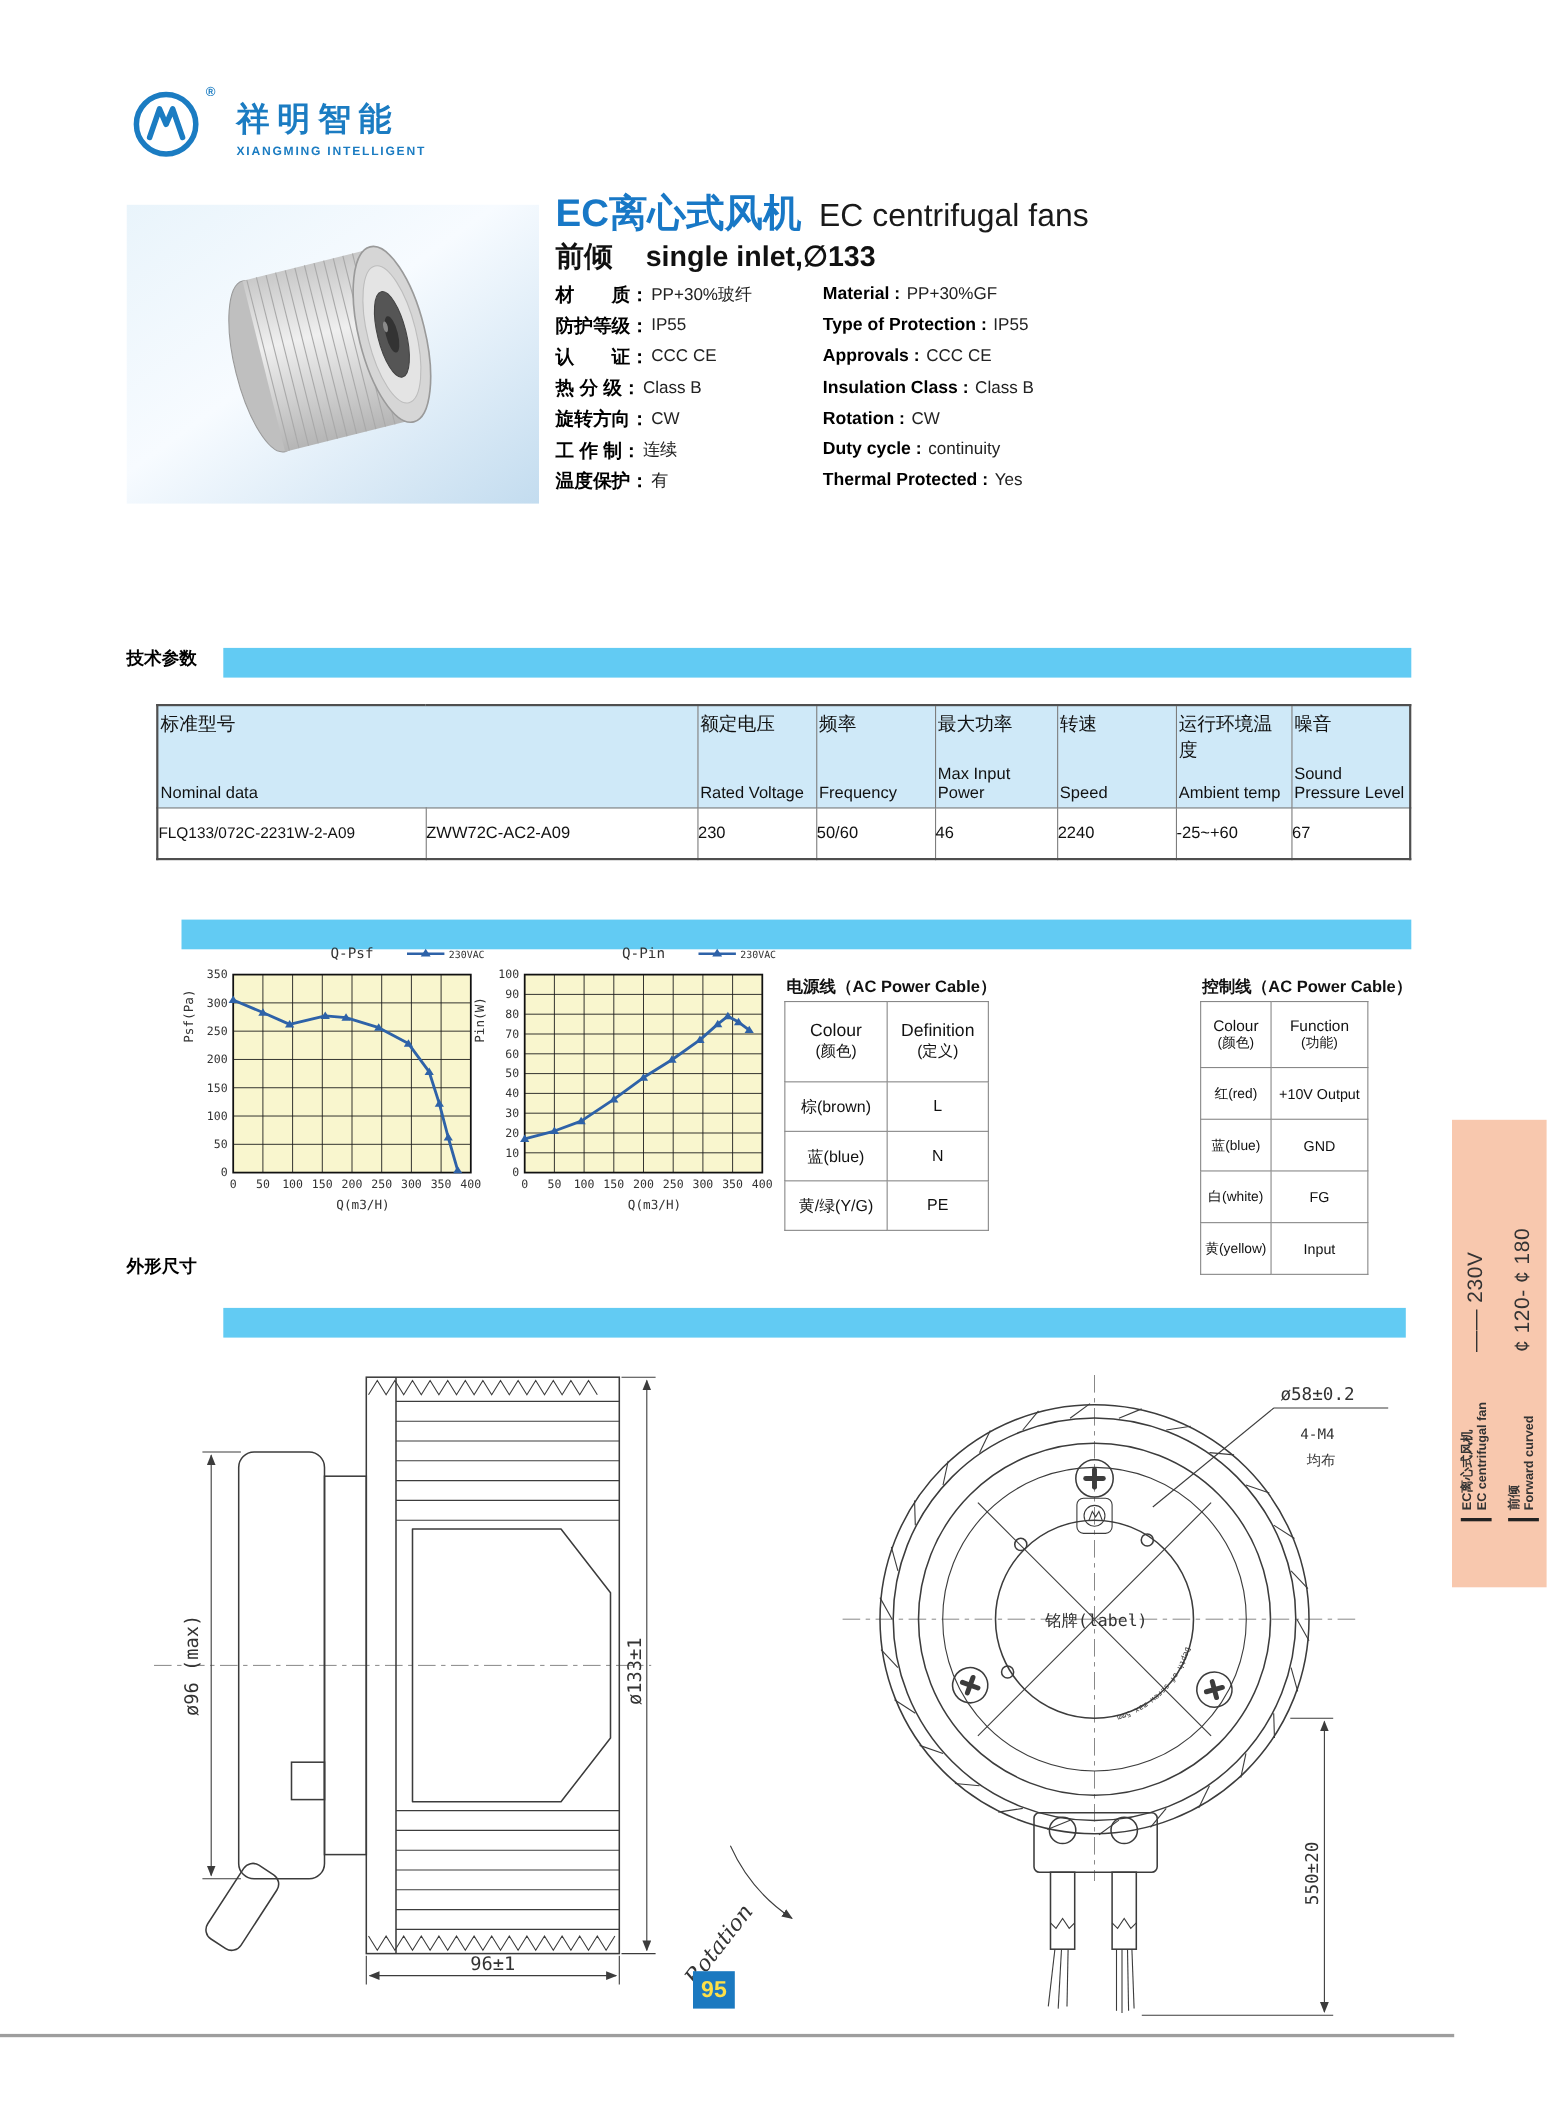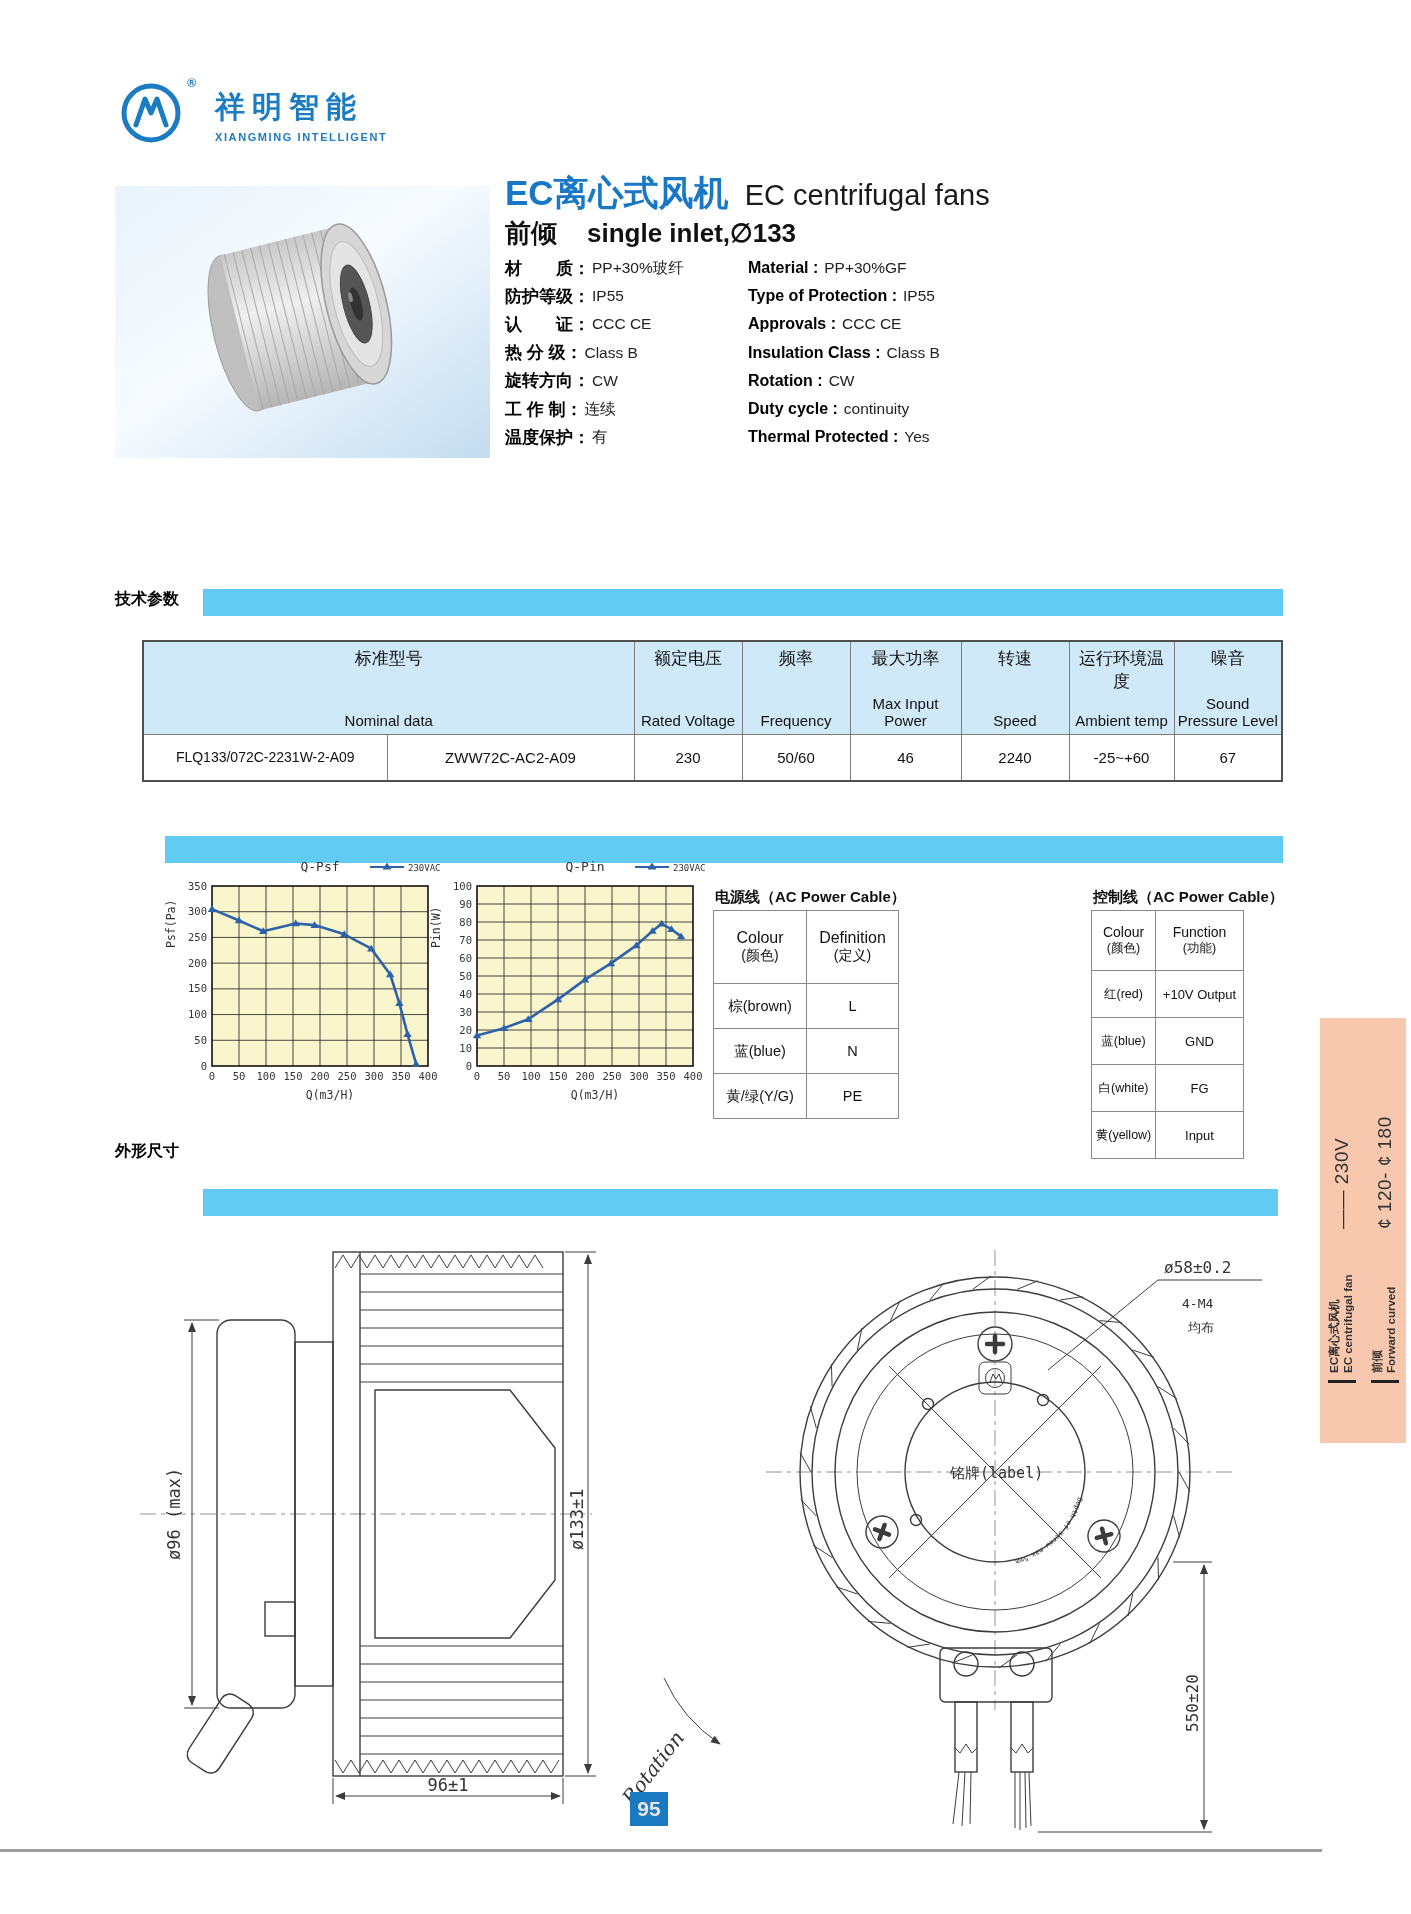--- a/index.html
+++ b/index.html
@@ -17,21 +17,21 @@
   .spec-line{height:28.2px;display:flex;align-items:center;white-space:nowrap;}
   .spec-line .lz{font-size:17px;font-weight:bold;color:#000;}
   .spec-line .vz{font-size:15.5px;color:#222;margin-left:2px;}
   .spec-line .le{font-size:16px;font-weight:bold;color:#000;}
   .spec-line .ve{font-size:15.5px;color:#222;margin-left:6px;}
   
   .sec-label{font-size:16px;font-weight:bold;color:#000;}
   .sec-bar{background:#62cbf3;}
   
   table.tech{border-collapse:collapse;table-layout:fixed;border:2px solid #4f4f4f;}
-  table.tech td{border:1px solid #7d7d7d;text-align:center;vertical-align:middle;padding:0;}
+  table.tech td{border:1px solid #7d7d7d;vertical-align:middle;padding:0;}
   table.tech .hd{background:#cfe9f8;}
   .hwrap{display:flex;flex-direction:column;justify-content:space-between;height:82px;padding:5px 2px;}
   .hzh{font-size:17px;color:#111;}
   .hen{font-size:15px;color:#111;}
   .unit{font-size:15px;background:#cfe9f8;}
   .sub{font-size:16px;background:#cfe9f8;}
   .dcell{font-size:15px;background:#fff;}
   
   .cab-title{font-size:15px;font-weight:bold;color:#111;white-space:nowrap;}
   table.cab{border-collapse:collapse;table-layout:fixed;}
@@ -50,21 +50,21 @@
   
   .side-tab{background:#f8c8ae;}
   .tab-rot{transform:rotate(-90deg) translateX(-425px);transform-origin:top left;
            width:425px;height:86px;display:flex;flex-direction:column;}
   .tab-row{height:43px;display:flex;align-items:center;padding-left:60px;box-sizing:border-box;}
   .tab-group{display:flex;align-items:center;width:138px;}
   .tab-bar{width:3px;height:28px;background:#222;margin-right:7px;flex:none;}
   .tab-small{font-size:11.5px;font-weight:600;color:#333;line-height:1.2;white-space:nowrap;}
   .tab-big{font-size:19px;color:#333;margin-left:16px;white-space:nowrap;letter-spacing:0.5px;}
   
-  .page-box{background:#1b79c0;color:#e5e5e5;font-size:21px;font-weight:bold;
+  .page-box{background:#1b79c0;color:#fde047;font-size:21px;font-weight:bold;
             display:flex;align-items:center;justify-content:center;text-align:right;}
   .foot-line{background:#9e9e9e;}
 </style>
 </head>
 <body>
 
 <div class="abs" style="left:118px;top:80px">
   <div style="display:flex;align-items:center">
     <div style="position:relative">
       <svg width="66" height="66">

